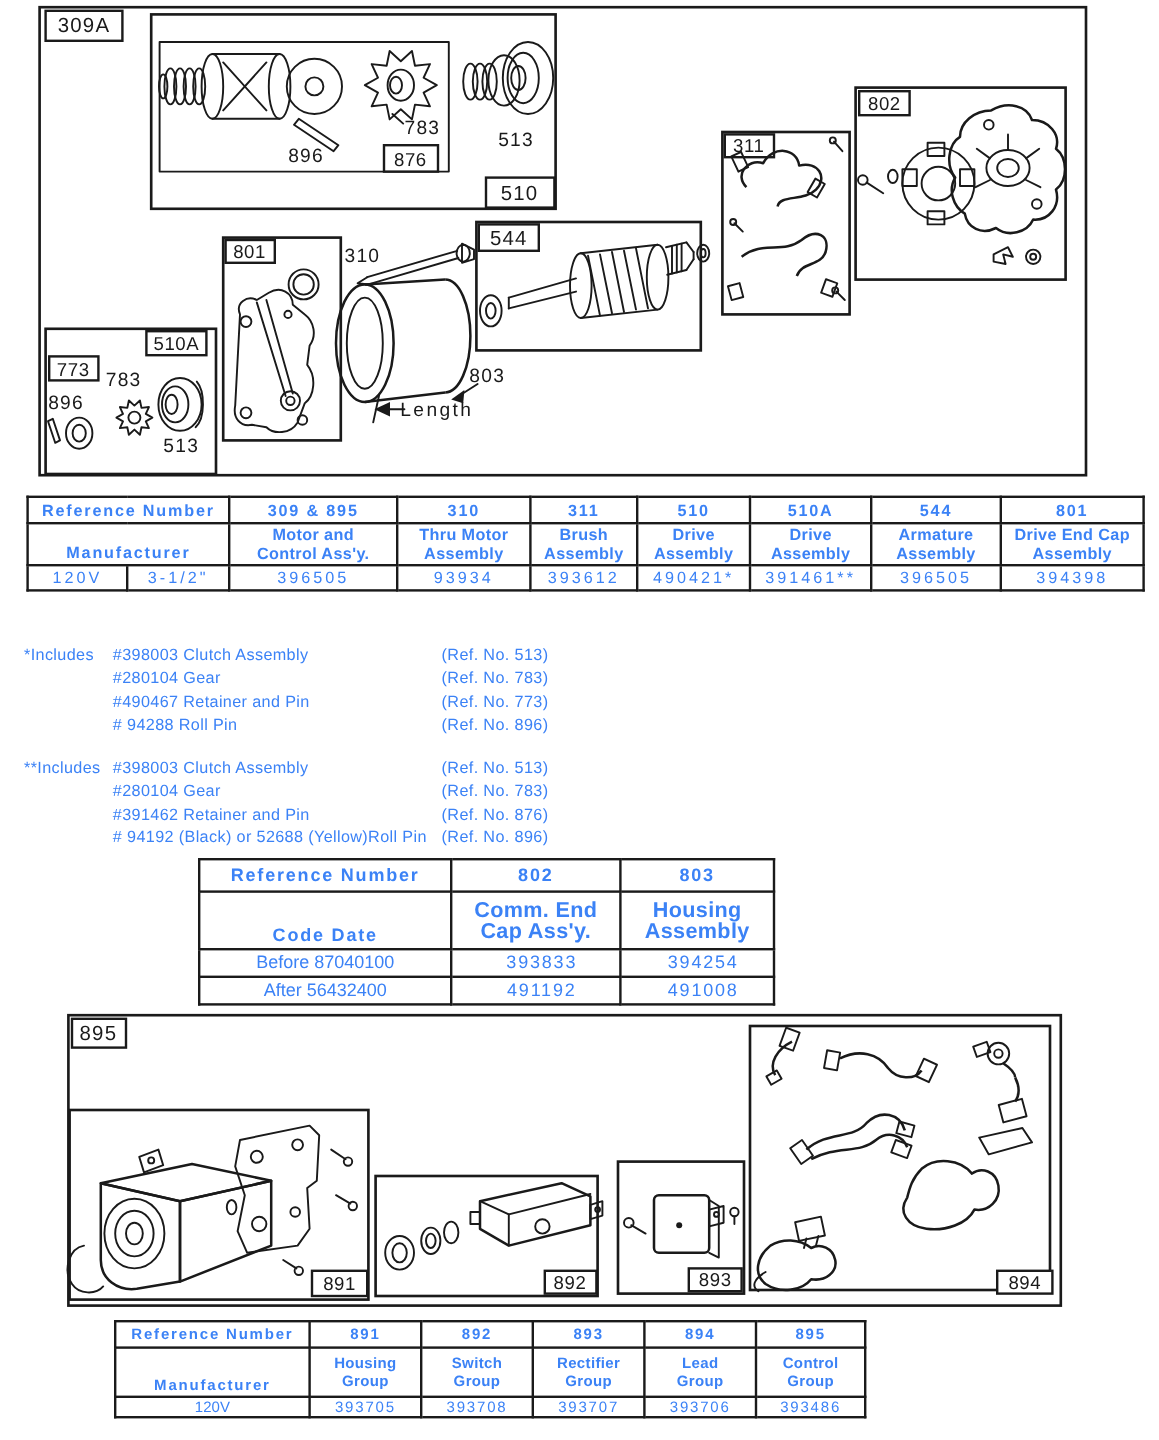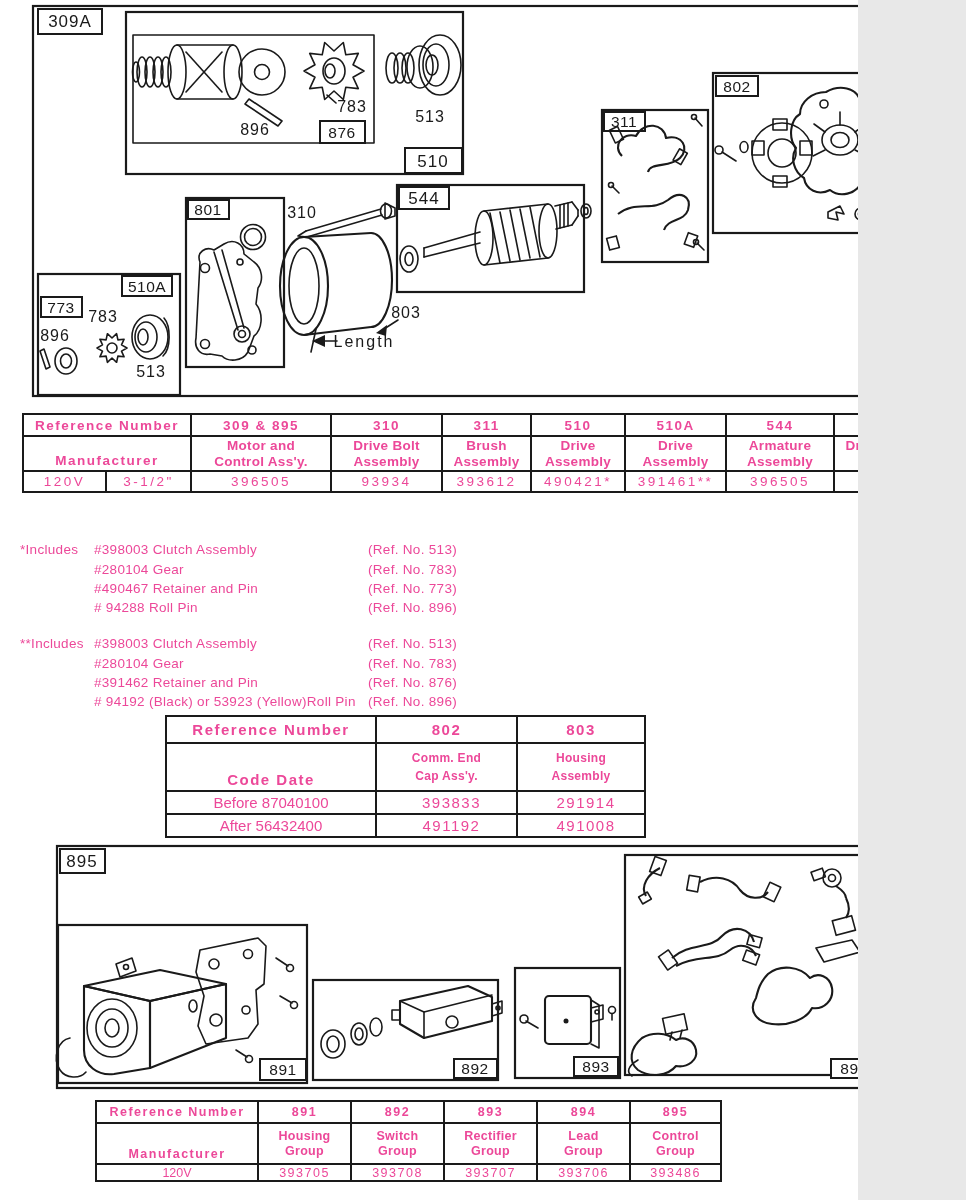--- a/index.html
+++ b/index.html
@@ -1,46 +1,46 @@
 <!DOCTYPE html>
 <html><head>
 <meta charset="utf-8">
 <style>
   html,body{margin:0;padding:0;background:#e8e8e8;}
-  #page{position:relative;width:858px;height:1200px;background:#ffffff;
-        font-family:"Liberation Sans",sans-serif;color:#ec4899;overflow:hidden;}
+  #page{position:relative;width:966px;height:1200px;background:#ffffff;
+        font-family:"Liberation Sans",sans-serif;color:#3b82f6;overflow:hidden;}
   .abs{position:absolute;}
   svg text{fill:#1a1a1a;font-family:"Liberation Sans",sans-serif;}
   .ln{stroke:#1a1a1a;fill:none;stroke-width:1.6;stroke-linecap:round;stroke-linejoin:round;}
   .ln2{stroke:#1a1a1a;fill:none;stroke-width:2.1;stroke-linejoin:round;}
   .fillink{fill:#1a1a1a;stroke:none;}
   .callout-rect{fill:#ffffff;stroke:#1a1a1a;stroke-width:2;}
   .box{fill:none;stroke:#1a1a1a;stroke-width:2.2;}
   .ctext{font-size:17px;letter-spacing:1px;text-anchor:middle;}
   .ctext-sm{font-size:15.5px;letter-spacing:0.5px;text-anchor:middle;}
   .plabel{font-size:16px;letter-spacing:1px;text-anchor:middle;}
 
   .tbl{position:absolute;border-collapse:collapse;table-layout:fixed;background:#fff;}
   .tbl td{border:2px solid #1a1a1a;text-align:center;vertical-align:middle;padding:0;
           font-size:13.5px;overflow:hidden;white-space:nowrap;}
   .hd{font-weight:700;letter-spacing:1.5px;}
   .nm{font-weight:700;font-size:13px;line-height:15.5px;letter-spacing:0.3px;}
   .val{letter-spacing:2.5px;}
   .vb{vertical-align:bottom !important;padding-bottom:2px !important;}
 
   .tbl-code td{font-size:15px;}
-  .tbl-code .nm{font-size:12px;line-height:18px;}
+  .tbl-code .nm{font-size:18px;line-height:18px;}
   .tbl-code .val{letter-spacing:1.5px;padding-left:10px;}
 
   .tbl-group td{font-size:12.5px;}
   .tbl-group .nm{font-size:12.5px;line-height:15px;}
   .tbl-group .val{letter-spacing:1.5px;}
 
   .notes{position:absolute;left:20px;top:538px;font-size:13.5px;letter-spacing:0.3px;}
-  .note-row{display:flex;height:19.3px;align-items:flex-end;}
+  .note-row{display:flex;height:19.3px;align-items:flex-start;}
   .nlab{width:74px;flex:none;}
   .npart{width:274px;flex:none;}
   .nref{flex:none;}
   .note-gap{height:17px;}
 </style>
 </head>
 <body>
 
 <div id="page">
 
@@ -276,21 +276,21 @@
     <td class="hd">544</td>
     <td class="hd">801</td>
   </tr>
   <tr style="height:35px">
     <td colspan="2" class="hd vb">Manufacturer</td>
     <td class="nm">
             <div>Motor and</div>
             <div>Control Ass'y.</div>
           </td>
     <td class="nm">
-            <div>Drive Bolt</div>
+            <div>Thru Motor</div>
             <div>Assembly</div>
           </td>
     <td class="nm">
             <div>Brush</div>
             <div>Assembly</div>
           </td>
     <td class="nm">
             <div>Drive</div>
             <div>Assembly</div>
           </td>
@@ -356,21 +356,21 @@
       <span class="npart">#280104 Gear</span>
       <span class="nref">(Ref. No. 783)</span>
     </div>
     <div class="note-row">
       <span class="nlab"></span>
       <span class="npart">#391462 Retainer and Pin</span>
       <span class="nref">(Ref. No. 876)</span>
     </div>
     <div class="note-row">
       <span class="nlab"></span>
-      <span class="npart"># 94192 (Black) or 53923 (Yellow)Roll Pin</span>
+      <span class="npart"># 94192 (Black) or 52688 (Yellow)Roll Pin</span>
       <span class="nref">(Ref. No. 896)</span>
     </div>
   </div>
 </div>
 
 <table class="tbl tbl-code" style="left:165px;top:715px;width:479px;">
   <colgroup>
         <col style="width:210px">
         <col style="width:141px">
         <col style="width:128px">
@@ -388,21 +388,21 @@
             <div>Cap Ass'y.</div>
           </td>
     <td class="nm">
             <div>Housing</div>
             <div>Assembly</div>
           </td>
   </tr>
   <tr style="height:23px">
     <td>Before 87040100</td>
     <td class="val">393833</td>
-    <td class="val">291914</td>
+    <td class="val">394254</td>
   </tr>
   <tr style="height:23px">
     <td>After 56432400</td>
     <td class="val">491192</td>
     <td class="val">491008</td>
   </tr>
 </tbody>
     </table>
 
 <svg class="abs" style="left:0;top:838px" width="966" height="258" viewBox="0 0 966 258">

